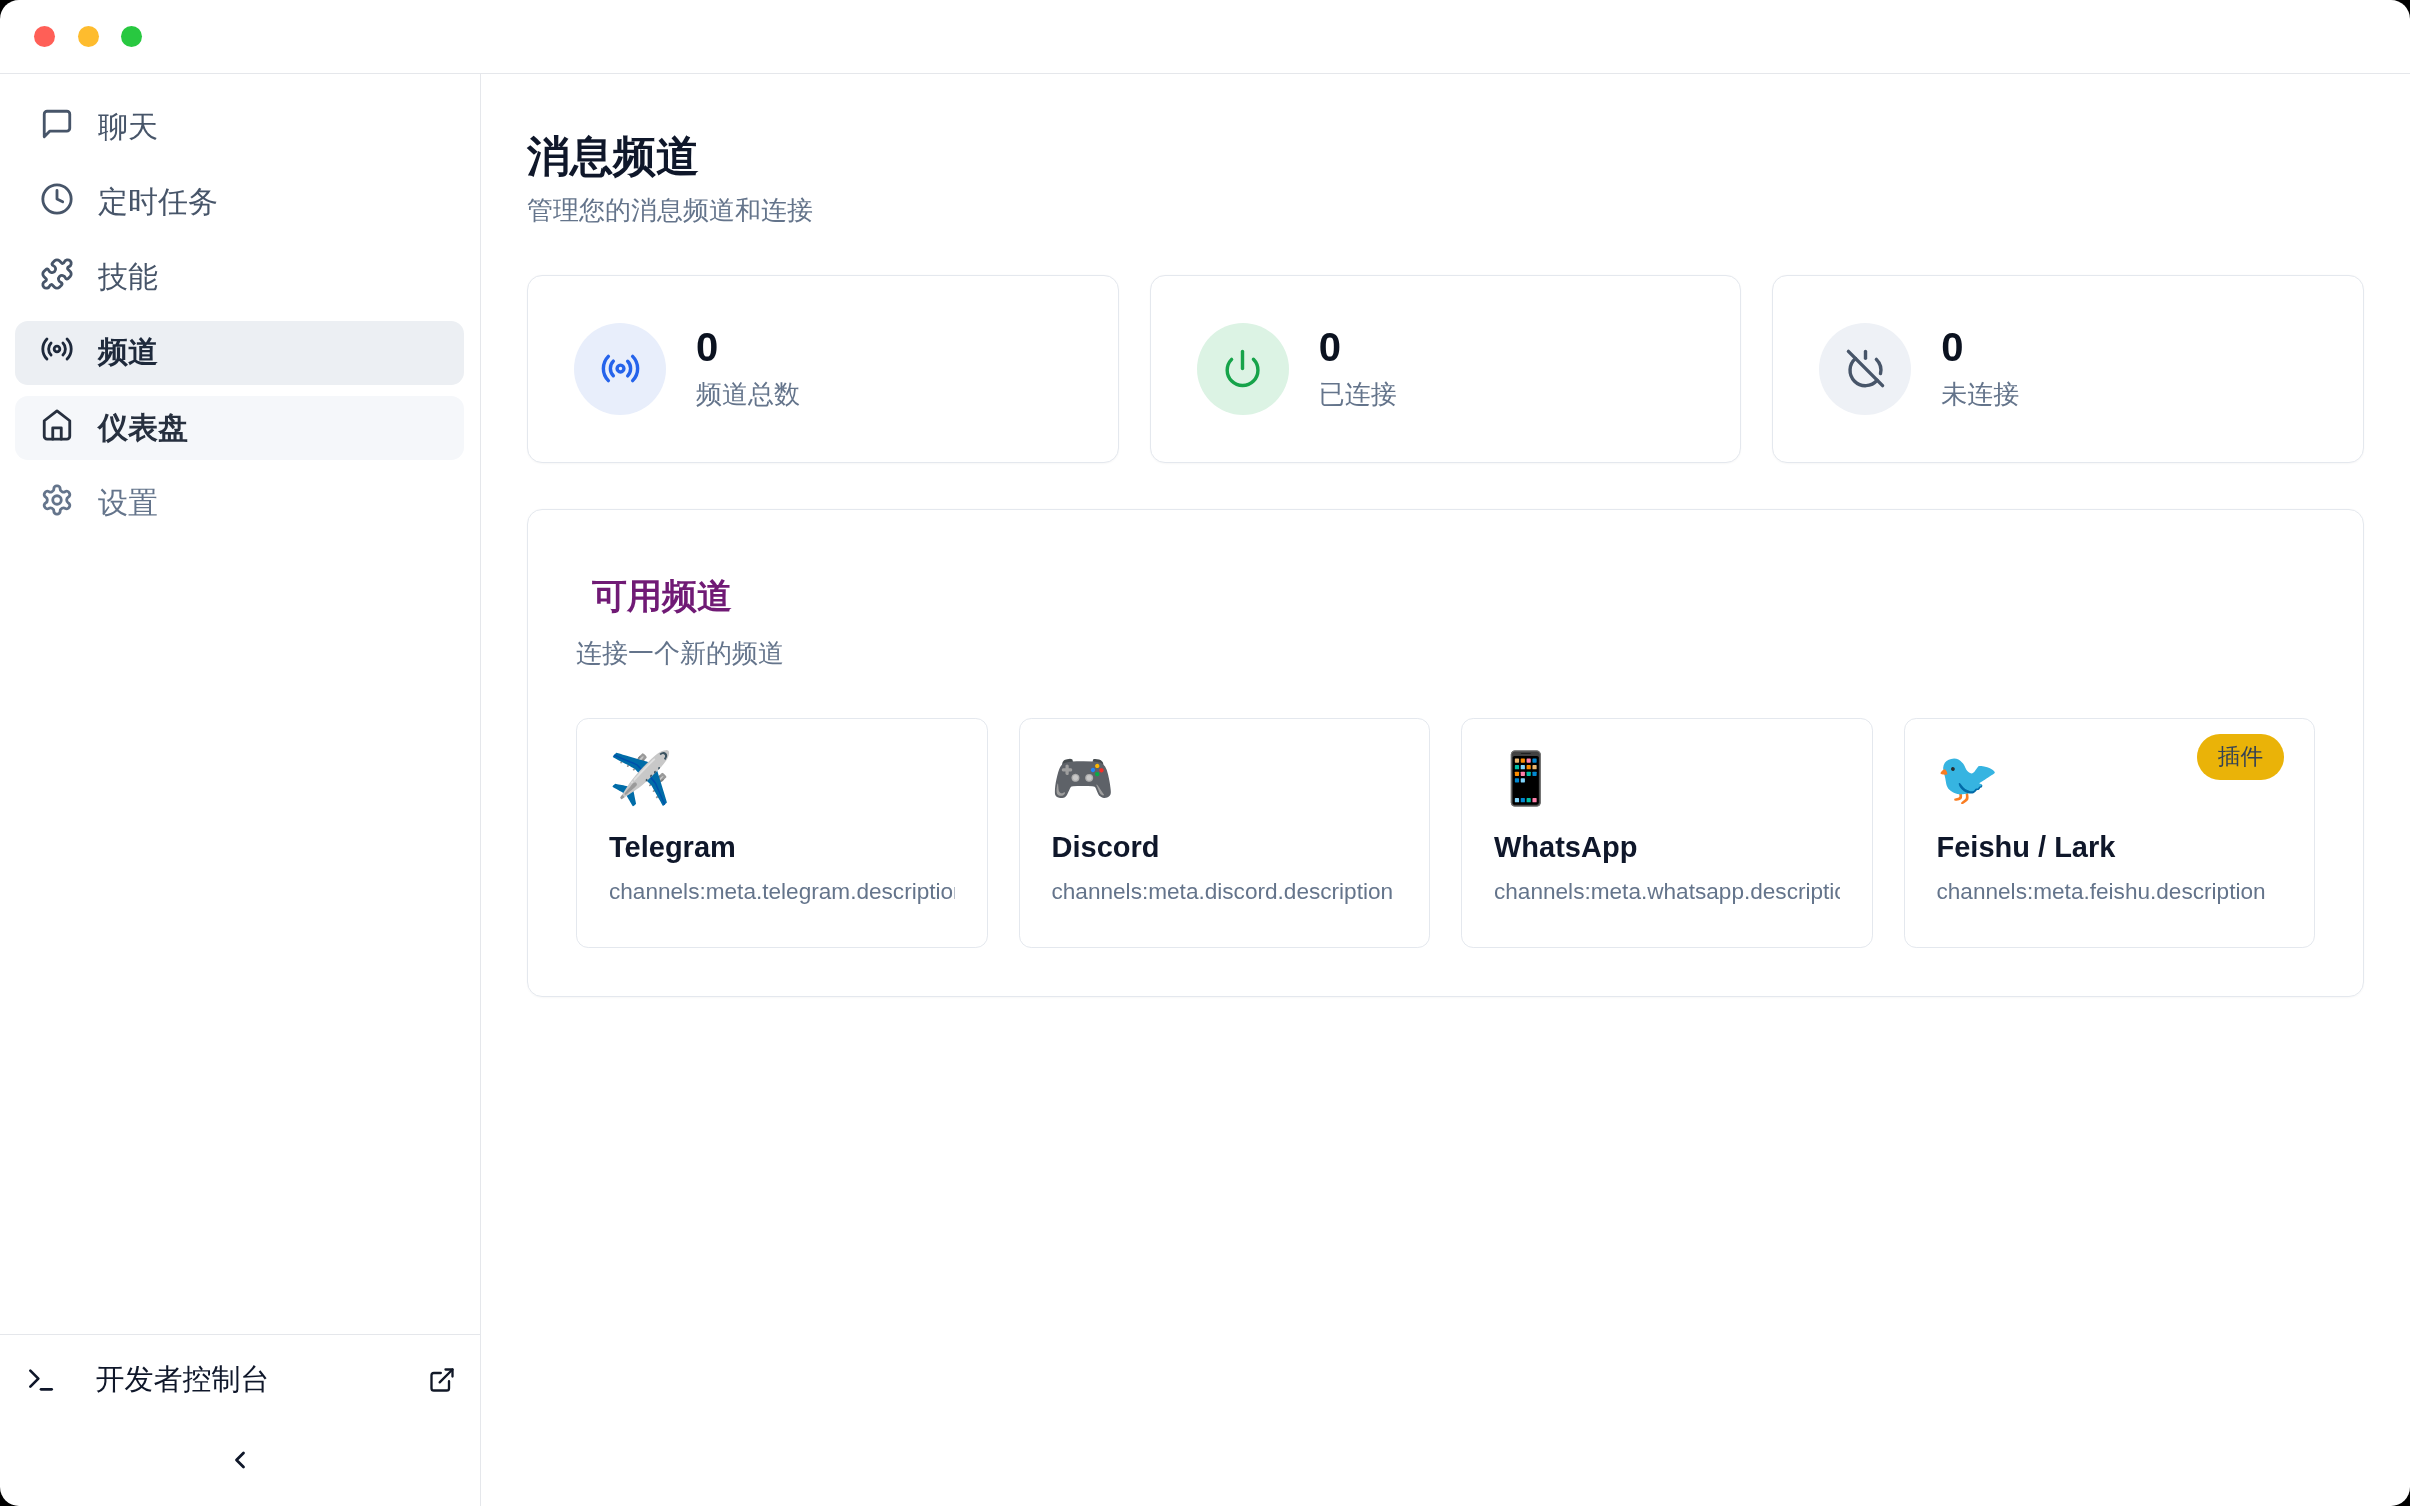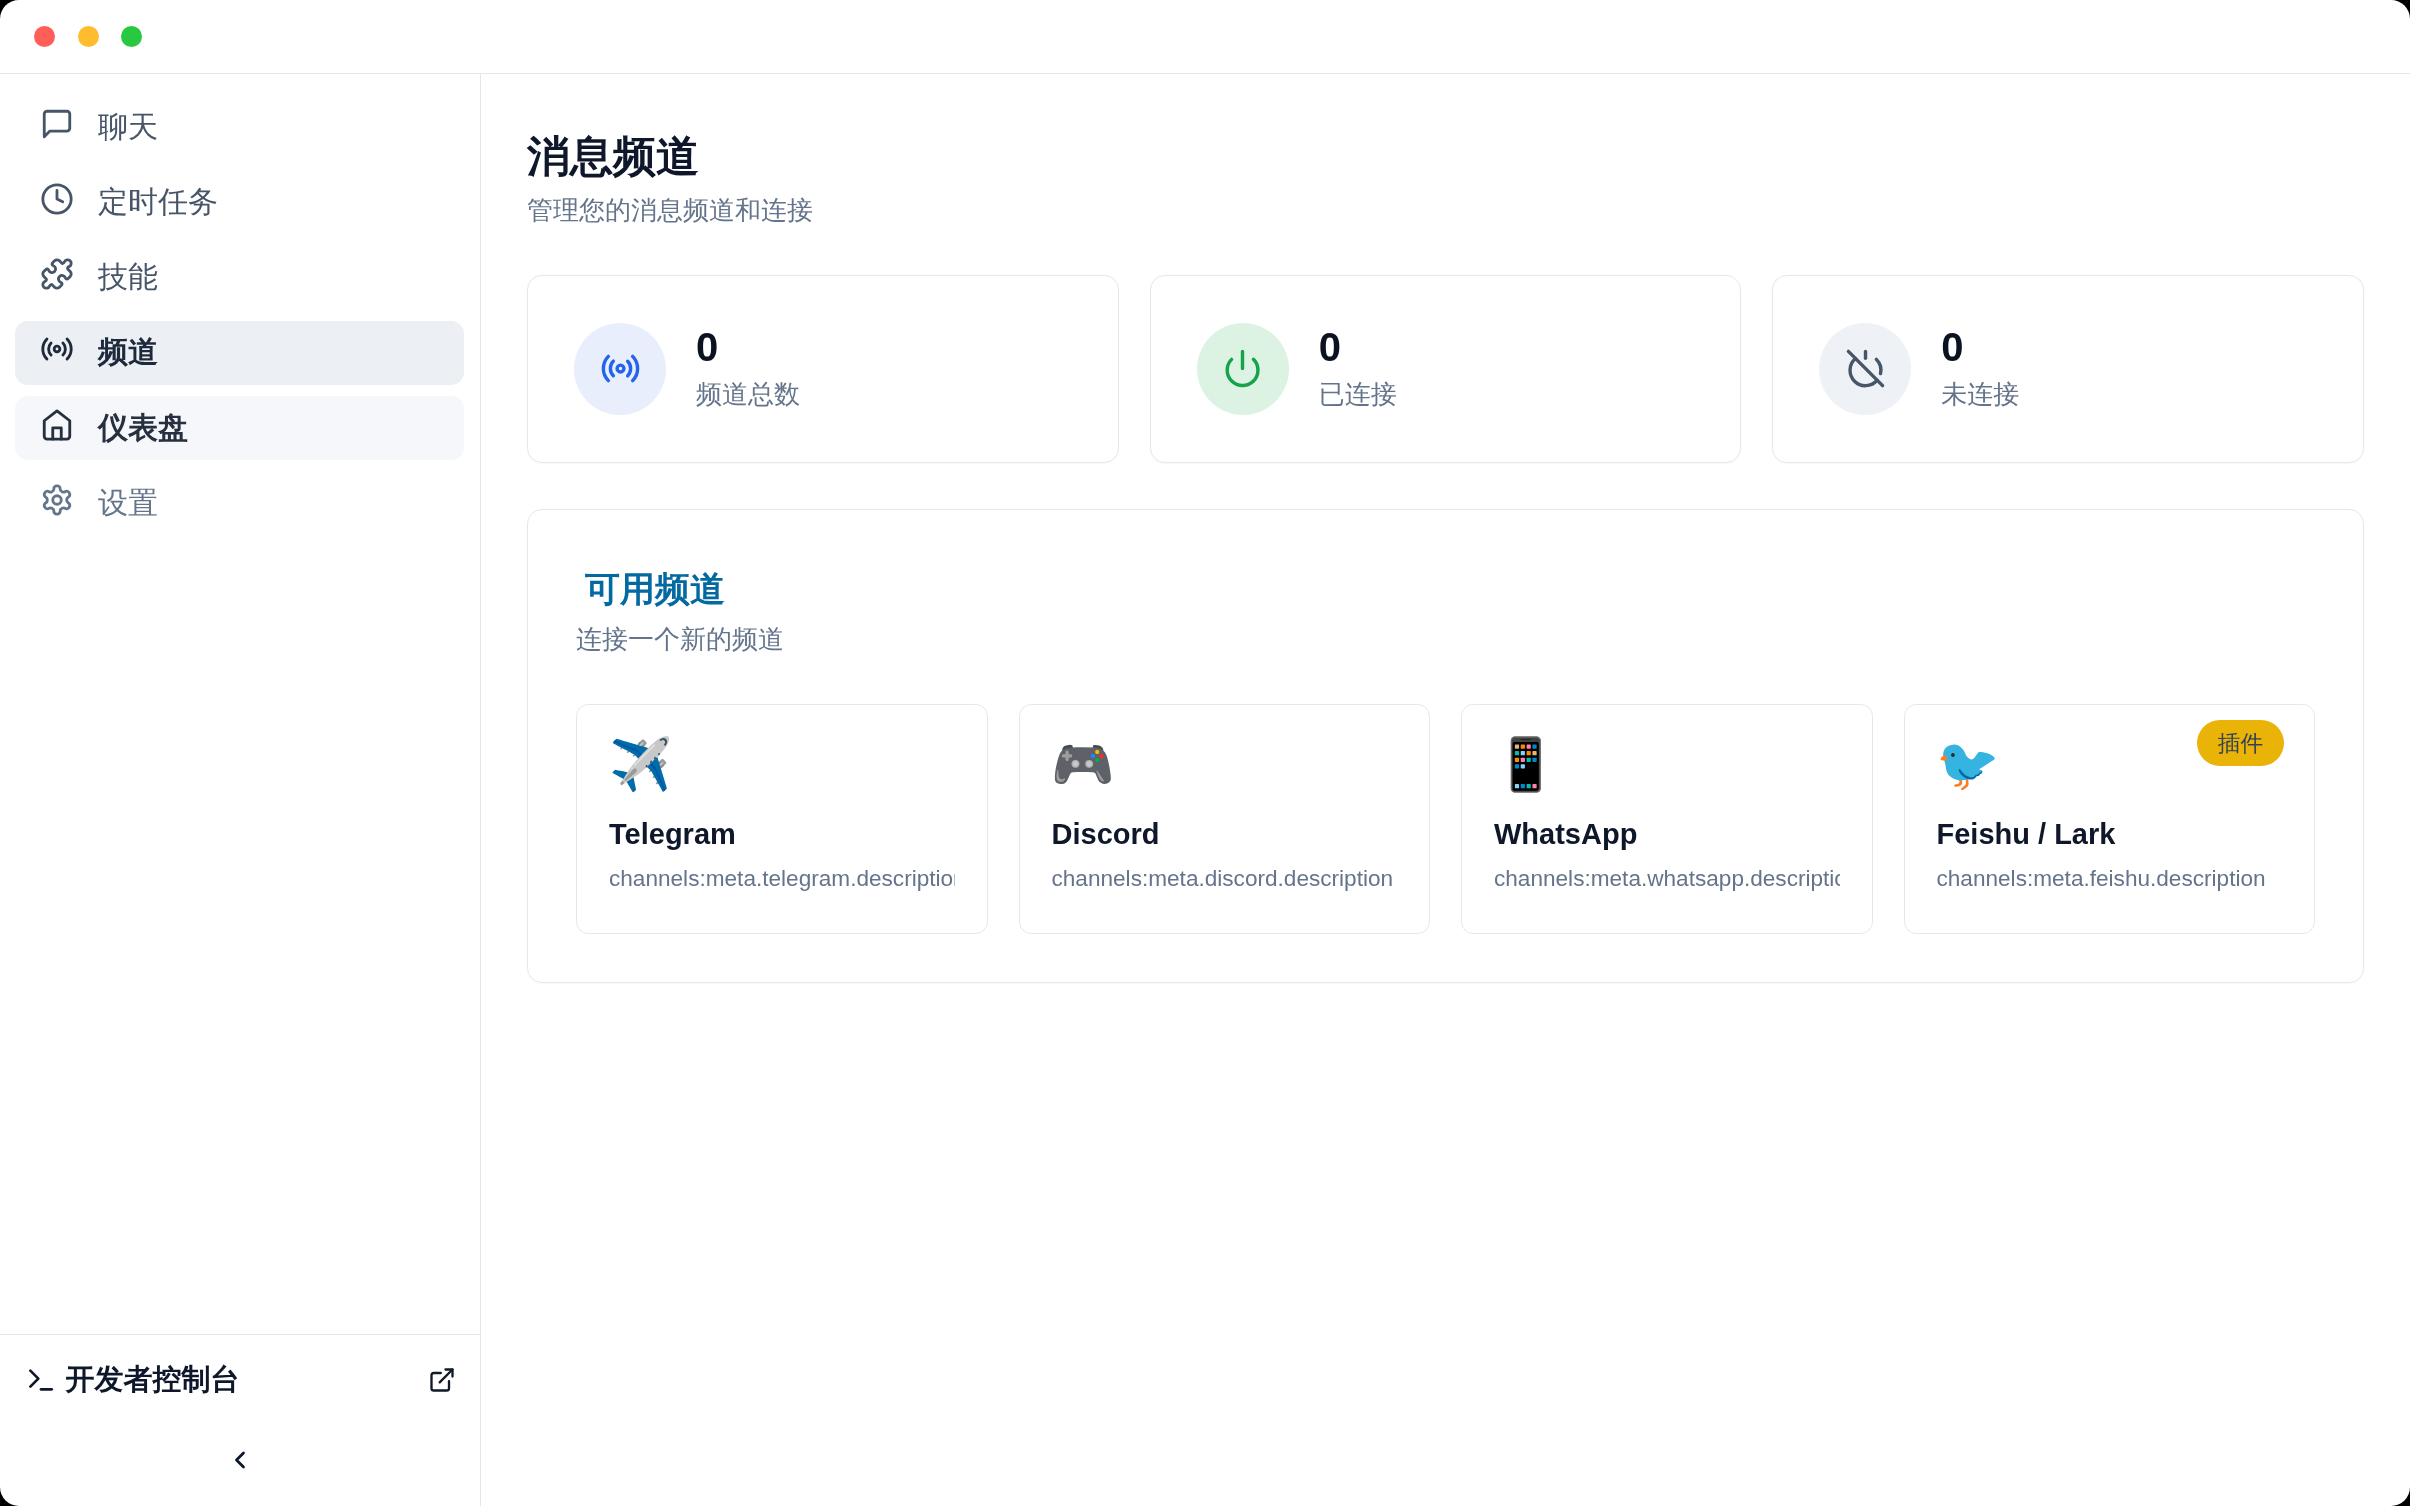--- a/index.html
+++ b/index.html
@@ -18,21 +18,21 @@
   .sidebar{width:481px;flex:0 0 481px;border-right:0.9px solid #e5e7eb;display:flex;flex-direction:column;
     padding:21px 16px 24.5px 15px;box-sizing:border-box;}
   .nav{flex:1;display:flex;flex-direction:column;gap:11.3px;}
   .nav-item{display:flex;align-items:center;gap:24.5px;height:64px;border-radius:13px;padding:0 24.5px;
     color:#475569;font-size:30px;font-weight:500;cursor:default;}
   .nav-item svg{width:34px;height:34px;flex:0 0 34px;}
   .nav-item.active{background:#eceff3;color:#1e293b;font-weight:700;}
   .nav-item.soft{background:#f5f7fa;color:#27303f;font-weight:600;}
   .nav-item.muted{color:#64748b;}
   .side-footer{border-top:0.9px solid #e5e7eb;margin:0 -16px 0 -15px;padding:24.5px 24.5px 0 24.5px;}
-  .dev-row{display:flex;align-items:center;gap:9px;color:#0f172a;font-size:29px;font-weight:700;}
+  .dev-row{display:flex;align-items:center;gap:39px;color:#0f172a;font-size:29px;font-weight:400;}
   .dev-row .term{width:32px;height:32px;color:#0f172a;}
   .dev-row .spacer{flex:1;}
   .dev-row .ext{width:28px;height:28px;color:#111827;}
   .collapse{margin:41px auto 0 auto;width:56px;height:41px;display:flex;align-items:center;justify-content:center;
     color:#0f172a;background:none;border:none;}
   .collapse svg{width:28px;height:28px;}
   
   .main{flex:1;min-width:0;padding:58px 46px 0 46px;box-sizing:border-box;overflow:hidden;}
   .page-head{display:flex;justify-content:space-between;align-items:flex-start;}
   .page-title{font-size:43px;font-weight:700;color:#0f172a;line-height:1.15;margin:0;}
@@ -47,21 +47,21 @@
   .stats{display:grid;grid-template-columns:repeat(3,1fr);gap:31px;margin-top:47px;}
   .stat-card{height:188px;background:#fff;border:0.9px solid #e4e8ee;border-radius:15px;display:flex;
     align-items:center;gap:30px;padding:0 38px 0 46px;box-sizing:border-box;box-shadow:0 0.9px 1.9px rgba(16,24,40,.03);}
   .stat-ico{width:92px;height:92px;border-radius:50%;display:flex;align-items:center;justify-content:center;flex:0 0 92px;}
   .stat-ico svg{width:41px;height:41px;}
   .stat-val{font-size:40px;font-weight:700;color:#0b1220;line-height:1.1;}
   .stat-lab{font-size:26px;color:#64748b;margin-top:7.5px;text-align:center;}
   
   .panel{margin-top:46px;border:0.9px solid #e4e8ee;border-radius:15px;padding:47px 48px 48px 48px;
     box-sizing:border-box;box-shadow:0 0.9px 1.9px rgba(16,24,40,.03);}
-  .panel-title{font-size:35px;font-weight:700;color:#0369a1;margin:9px;}
+  .panel-title{font-size:35px;font-weight:700;color:#701a75;margin:16px;}
   .panel-sub{font-size:26px;color:#64748b;margin-top:9.4px;}
   .chan-grid{display:grid;grid-template-columns:repeat(4,1fr);gap:31px;margin-top:47px;}
   .chan-card{position:relative;height:230px;border:0.9px solid #e4e8ee;border-radius:12.2px;padding:32px;
     box-sizing:border-box;background:#fff;overflow:hidden;}
   .chan-emoji{font-size:51px;line-height:1.1;}
   .chan-name{font-size:29px;font-weight:600;color:#0f172a;margin-top:24.5px;}
   .chan-desc{font-size:22.6px;color:#64748b;margin-top:15px;white-space:nowrap;overflow:hidden;}
   .chan-badge{position:absolute;top:15px;right:30px;background:#eab308;color:#334155;font-size:22.6px;
     font-weight:500;padding:7.5px 21px;border-radius:941px;}
 </style>

